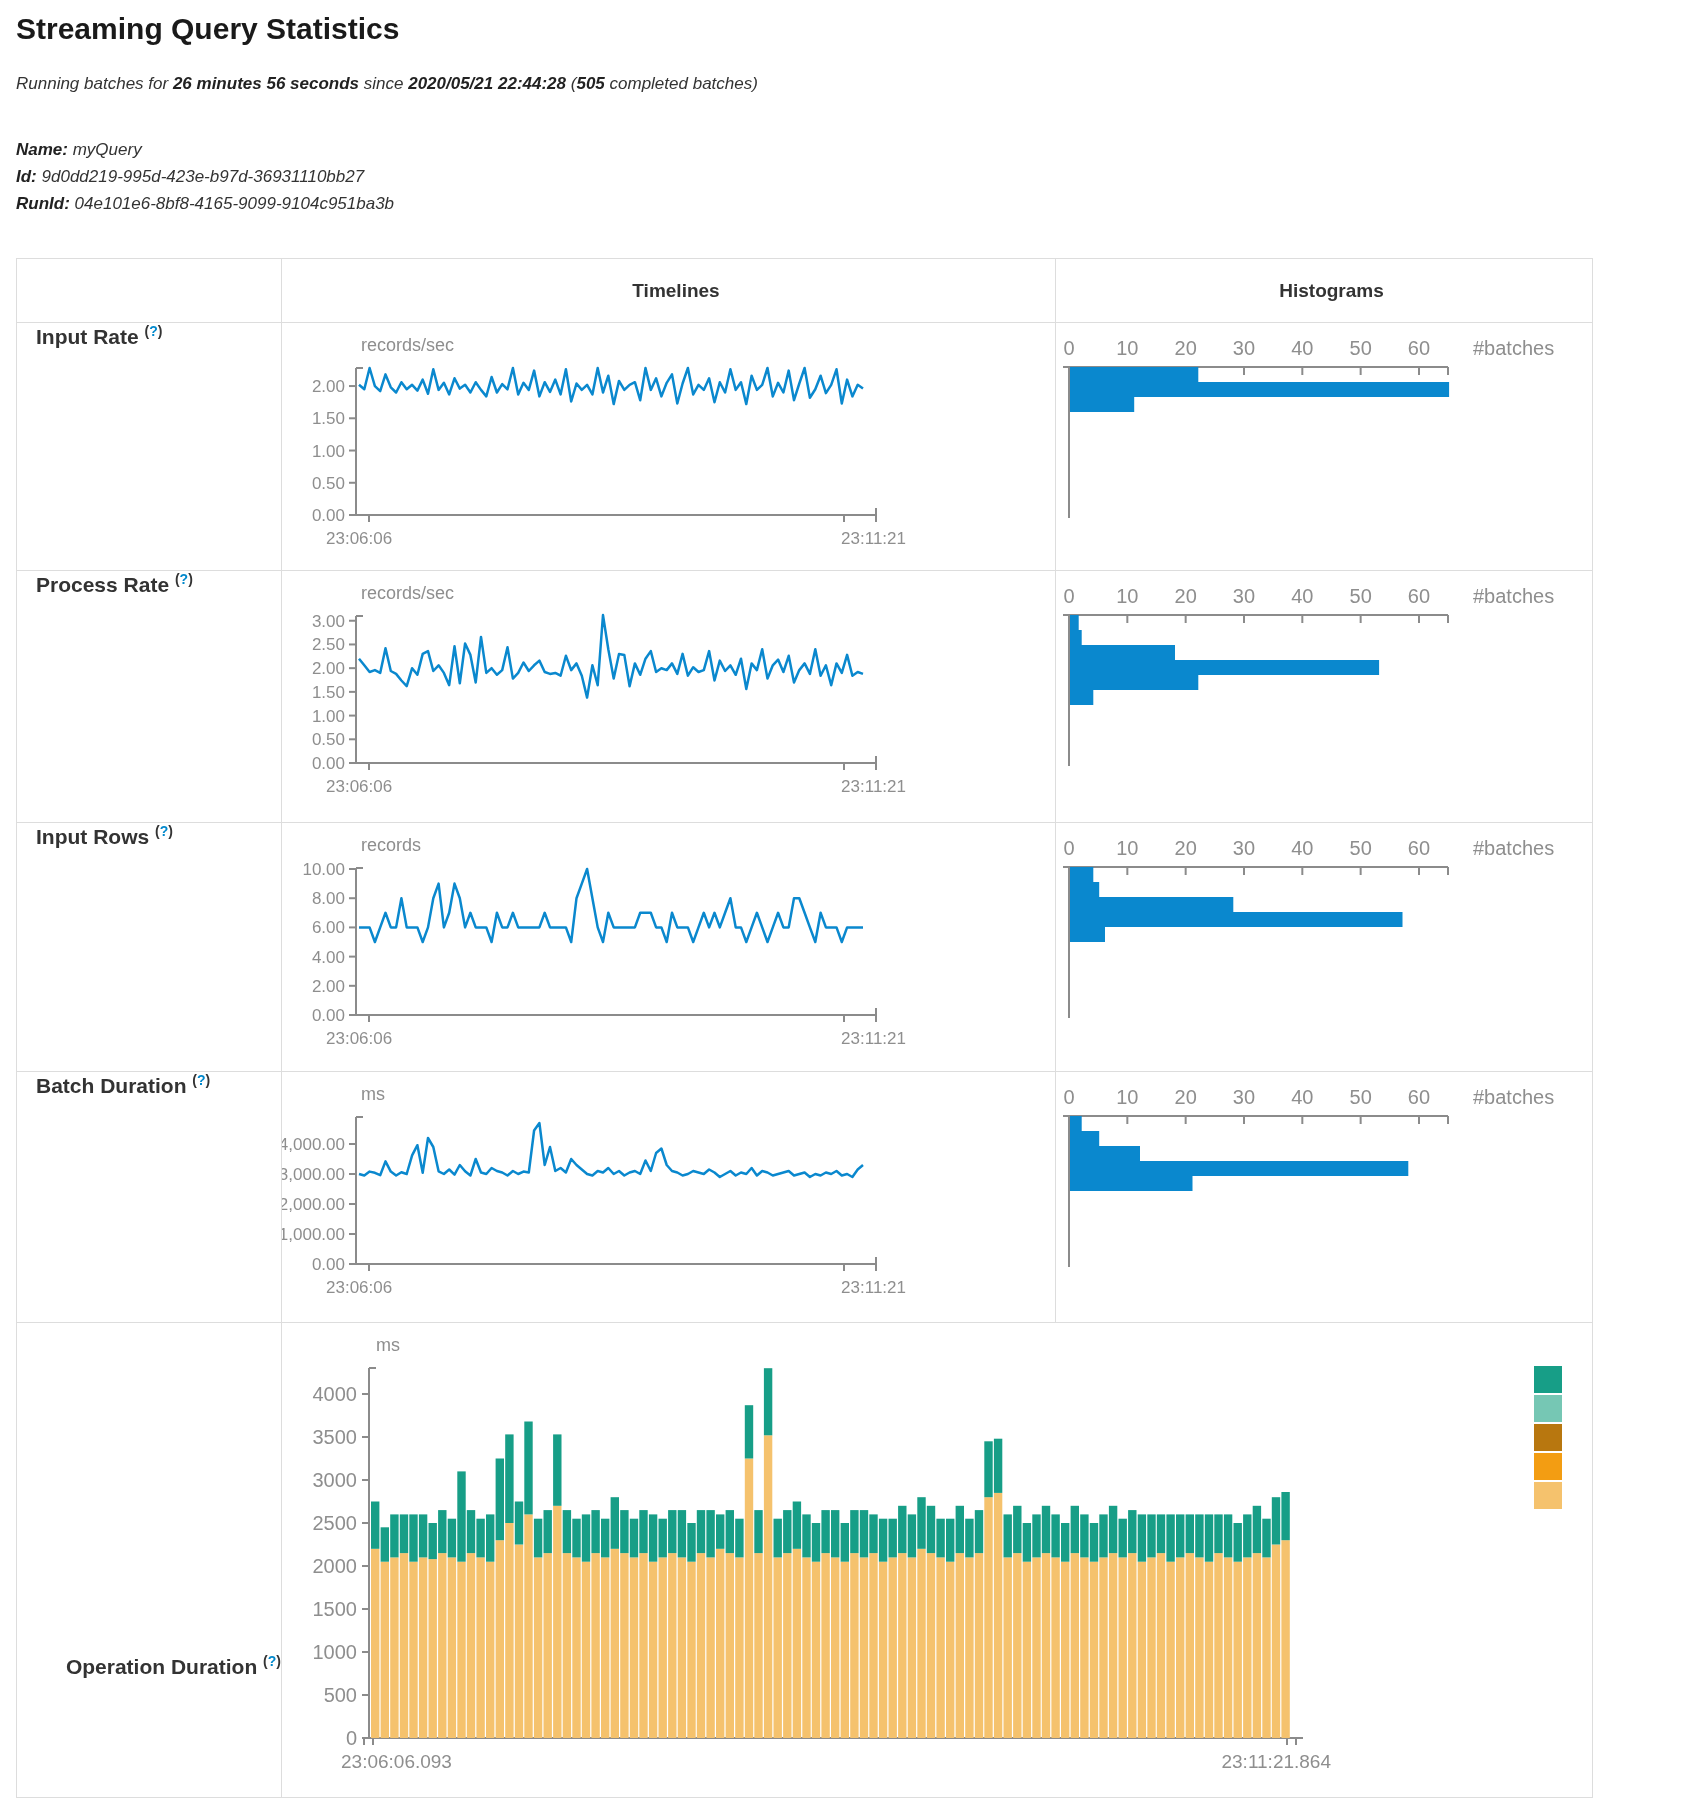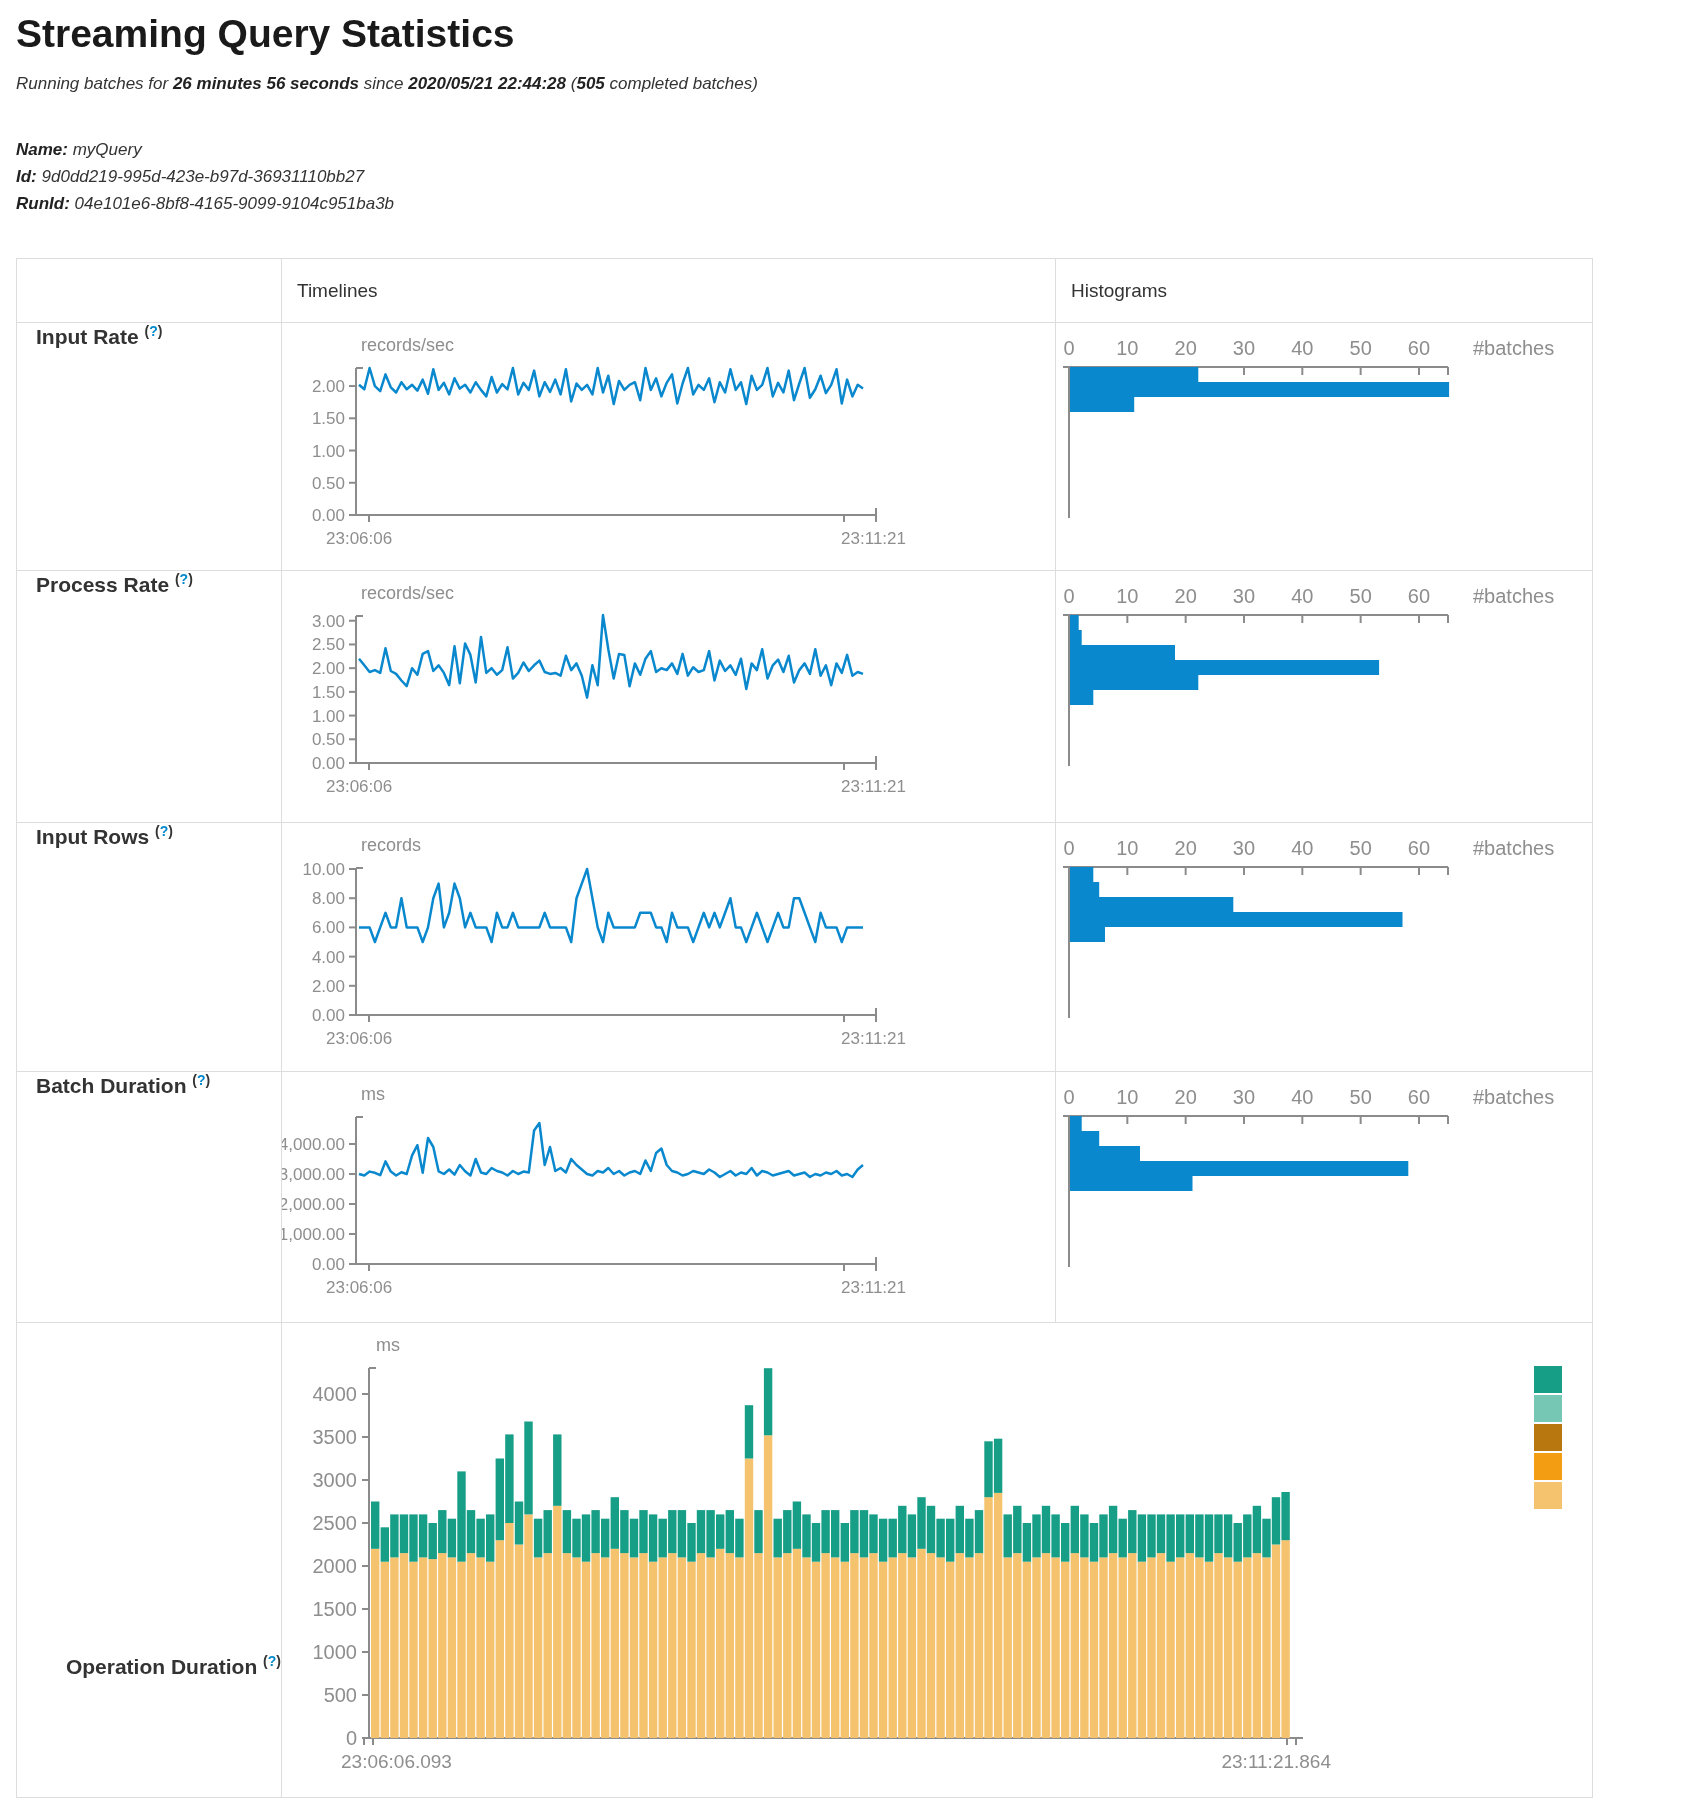--- a/index.html
+++ b/index.html
@@ -1,28 +1,28 @@
 <!DOCTYPE html>
 <html><head>
 <meta charset="utf-8">
 <style>
   html,body{margin:0;padding:0;background:#fff;}
   .page{position:relative;width:1693px;height:1820px;background:#fff;overflow:hidden;
         font-family:"Liberation Sans",sans-serif;color:#333;}
-  .title{position:absolute;left:16px;top:12px;margin:0;font-size:39px;font-weight:bold;color:#1a1a1a;}
+  .title{position:absolute;left:16px;top:12px;margin:0;font-size:30px;font-weight:bold;color:#1a1a1a;}
   .subtitle{position:absolute;left:16px;top:74px;margin:0;font-size:17px;color:#333;font-style:italic;}
   .subtitle b{color:#222;}
   .meta{position:absolute;left:16px;top:136px;font-size:17px;line-height:27px;color:#333;font-style:italic;}
   .meta b{color:#222;}
   .stats-table{position:absolute;left:16px;top:258px;width:1576px;display:grid;
                grid-template-columns:265px 774px 537px;
                grid-template-rows:64px 248px 252px 249px 251px 475px;
                border-top:1px solid #ddd;border-left:1px solid #ddd;}
   .cell{position:relative;background:#fff;border-right:1px solid #ddd;border-bottom:1px solid #ddd;box-sizing:border-box;}
-  .head-cell{display:flex;align-items:center;padding-left:15px;font-weight:normal;font-size:19px;color:#333;}
+  .head-cell{display:flex;align-items:center;padding-left:15px;font-weight:bold;font-size:19px;color:#333;justify-content:center;}
   .label-cell{display:flex;align-items:flex-start;padding-left:19px;font-weight:bold;font-size:21px;color:#333;}
   .label-cell.op-label{align-items:flex-start;padding-top:330px;justify-content:flex-end;}
   .row-label sup{font-size:14px;font-weight:bold;}
   .row-label .q{color:#0088cc;}
   .chart-cell{overflow:hidden;}
   .chart{position:absolute;left:0;top:0;width:100%;height:100%;display:block;}
   svg text{font-family:"Liberation Sans",sans-serif;}
 </style>
 </head>
 <body>

